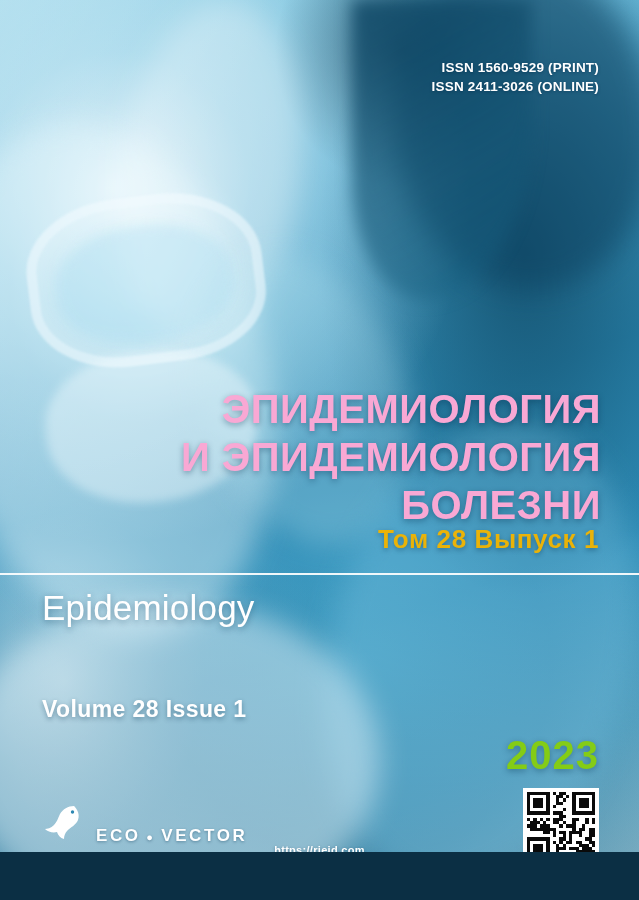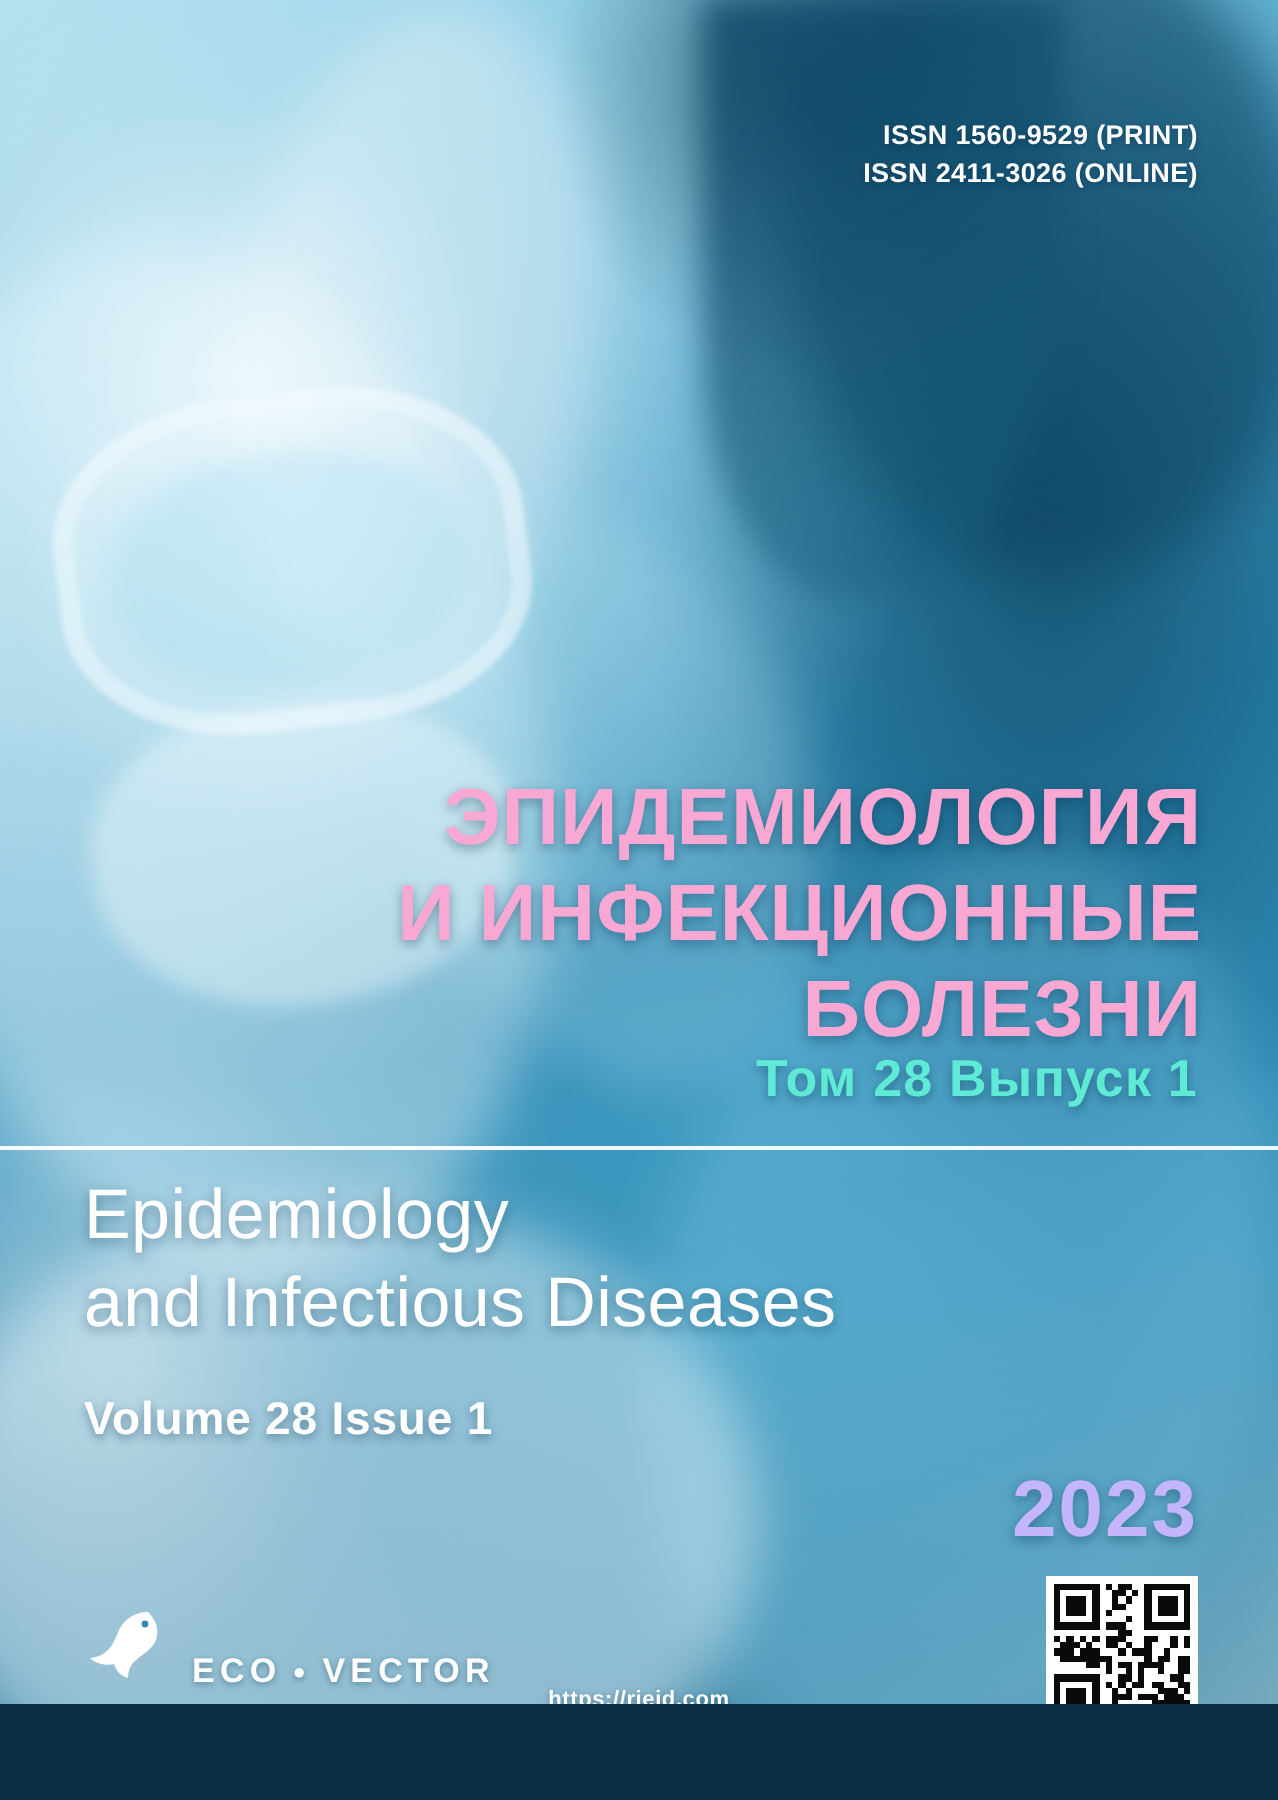--- a/index.html
+++ b/index.html
@@ -98,21 +98,21 @@
   
   .ru-title {
     position:absolute; right:38px; top:385px;
     width:560px; text-align:right; color:#f9a8d4;
     font-weight:bold; font-size:40px; line-height:48px;
     letter-spacing:0.5px;
     text-shadow:0 2px 6px rgba(0,45,75,0.40);
   }
   .ru-vol {
     position:absolute; right:40px; top:524px;
-    color:#5eead4; font-weight:bold; font-size:26px;
+    color:#eab308; font-weight:bold; font-size:26px;
     letter-spacing:0.6px;
     text-shadow:0 2px 5px rgba(0,45,75,0.40);
   }
 
   
   .en-title {
     position:absolute; left:42px; top:586px;
     color:#ffffff; font-weight:normal; font-size:35px; line-height:44px;
     letter-spacing:0.2px;
     text-shadow:0 2px 6px rgba(0,45,75,0.40);
@@ -120,21 +120,21 @@
   .en-vol {
     position:absolute; left:42px; top:696px;
     color:#ffffff; font-weight:bold; font-size:23px;
     letter-spacing:0.4px;
     text-shadow:0 2px 5px rgba(0,45,75,0.40);
   }
 
   
   .year {
     position:absolute; right:40px; top:733px;
-    color:#c4b5fd; font-weight:bold; font-size:40px;
+    color:#84cc16; font-weight:bold; font-size:40px;
     letter-spacing:1px;
     text-shadow:0 2px 6px rgba(0,45,75,0.40);
   }
 
   
   .qr {
     position:absolute; right:40px; top:788px;
     width:76px; height:76px; background:#ffffff;
     padding:4px;
   }
@@ -182,29 +182,28 @@
   <div class="goggle2"></div>
   <div class="mask"></div>
 
   <div class="issn">
     <div>ISSN 1560-9529 (PRINT)</div>
     <div>ISSN 2411-3026 (ONLINE)</div>
   </div>
 
   <div class="ru-title">
     <div>ЭПИДЕМИОЛОГИЯ</div>
-    <div>И ИНФЕКЦИОННЫЕ БОЛЕЗНИ</div>
+    <div>И ЭПИДЕМИОЛОГИЯ БОЛЕЗНИ</div>
   </div>
   <div class="ru-vol">Том 28  Выпуск 1</div>
 
   <div class="divider"></div>
 
   <div class="en-title">
     <div>Epidemiology</div>
-    <div>and Infectious Diseases</div>
   </div>
   <div class="en-vol">Volume 28  Issue 1</div>
 
   <div class="year">2023</div>
 
   <div class="qr">
     <div class="qr-grid" id="qr-grid">
         <i class="on"></i>
         <i class="on"></i>
         <i class="on"></i>

